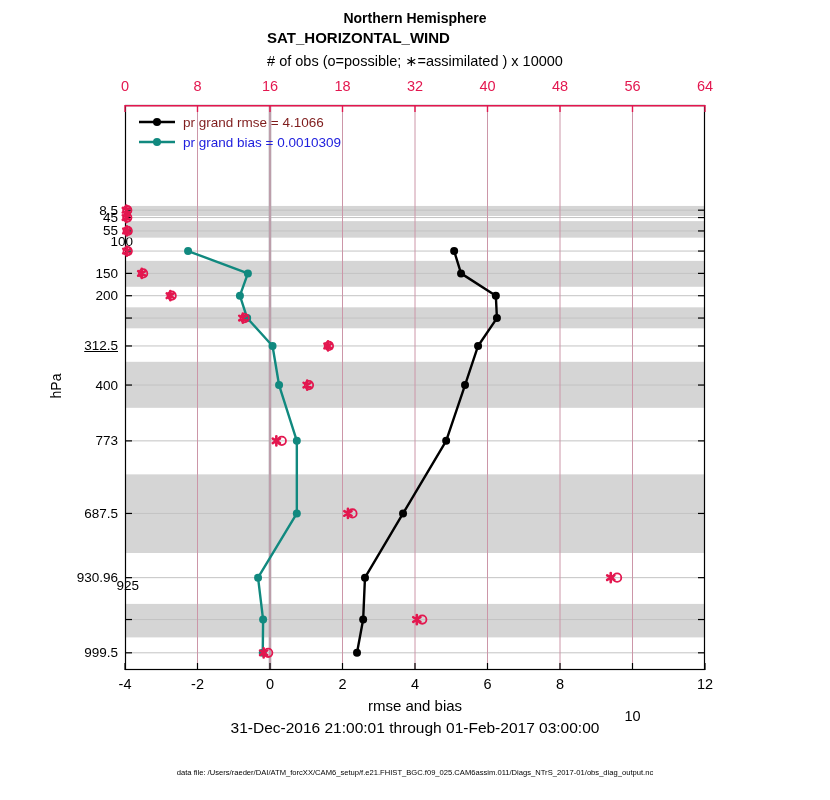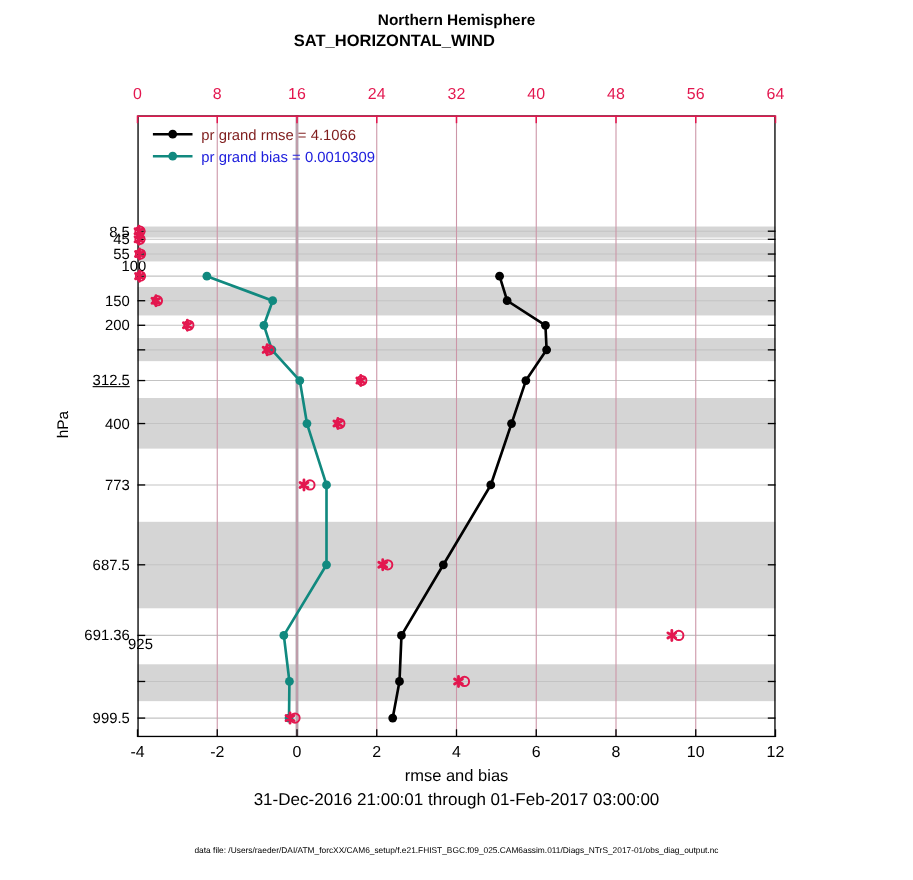--- a/index.html
+++ b/index.html
@@ -19,57 +19,58 @@
   .legendtext{font-size:13.5px;margin-left:7px;white-space:nowrap;}
   svg{overflow:visible;display:block;}
 </style>
 </head>
 <body>
 
 <div id="figure">
 
   <div class="abs title1">Northern Hemisphere</div>
   <div class="abs title2">SAT_HORIZONTAL_WIND</div>
+  <div class="abs topaxislabel"># of obs (o=possible; ∗=assimilated ) x 10000</div>
 
   <div id="topticks">
       <span class="abs ticklabel" style="left: 100px; top: 78px; width: 50px; color: rgb(227, 23, 79);">0</span>
       <span class="abs ticklabel" style="left: 172.5px; top: 78px; width: 50px; color: rgb(227, 23, 79);">8</span>
       <span class="abs ticklabel" style="left: 245px; top: 78px; width: 50px; color: rgb(227, 23, 79);">16</span>
-      <span class="abs ticklabel" style="left: 317.5px; top: 78px; width: 50px; color: rgb(227, 23, 79);">24</span>
+      <span class="abs ticklabel" style="left: 317.5px; top: 78px; width: 50px; color: rgb(227, 23, 79);">18</span>
       <span class="abs ticklabel" style="left: 390px; top: 78px; width: 50px; color: rgb(227, 23, 79);">32</span>
       <span class="abs ticklabel" style="left: 462.5px; top: 78px; width: 50px; color: rgb(227, 23, 79);">40</span>
       <span class="abs ticklabel" style="left: 535px; top: 78px; width: 50px; color: rgb(227, 23, 79);">48</span>
       <span class="abs ticklabel" style="left: 607.5px; top: 78px; width: 50px; color: rgb(227, 23, 79);">56</span>
       <span class="abs ticklabel" style="left: 680px; top: 78px; width: 50px; color: rgb(227, 23, 79);">64</span>
     </div>
   <div id="yticks">
       <span class="abs ytick" style="top: 202.684px;">8.5</span>
       <span class="abs ytick" style="top: 210.053px;">45</span>
       <span class="abs ytick" style="top: 223.453px;">55</span>
       <span class="abs ytick" style="top: 234px; padding-left: 15px;">100</span>
       <span class="abs ytick" style="top: 265.883px;">150</span>
       <span class="abs ytick" style="top: 288.215px;">200</span>
       <span class="abs ytick" style="top: 310.547px; padding-left: 48px;">250</span>
       <span class="abs ytick" style="top: 338.462px; text-decoration: underline;">312.5</span>
       <span class="abs ytick" style="top: 377.543px;">400</span>
       <span class="abs ytick" style="top: 433.374px;">773</span>
       <span class="abs ytick" style="top: 505.953px;">687.5</span>
-      <span class="abs ytick" style="top: 570.157px;">691.36</span>
+      <span class="abs ytick" style="top: 570.157px;">930.96</span>
       <span class="abs ytick" style="top: 578px; padding-left: 21px;">925</span>
       <span class="abs ytick" style="top: 645.304px;">999.5</span>
     </div>
   <div id="xticks">
       <span class="abs ticklabel" style="left: 100px; top: 676px; width: 50px;">-4</span>
       <span class="abs ticklabel" style="left: 172.5px; top: 676px; width: 50px;">-2</span>
       <span class="abs ticklabel" style="left: 245px; top: 676px; width: 50px;">0</span>
       <span class="abs ticklabel" style="left: 317.5px; top: 676px; width: 50px;">2</span>
       <span class="abs ticklabel" style="left: 390px; top: 676px; width: 50px;">4</span>
       <span class="abs ticklabel" style="left: 462.5px; top: 676px; width: 50px;">6</span>
       <span class="abs ticklabel" style="left: 535px; top: 676px; width: 50px;">8</span>
-      <span class="abs ticklabel" style="left: 607.5px; top: 676px; width: 50px;">10</span>
+      <span class="abs ticklabel" style="left: 607.5px; top: 708px; width: 50px;">10</span>
       <span class="abs ticklabel" style="left: 680px; top: 676px; width: 50px;">12</span>
     </div>
 
   <div class="abs ylab">hPa</div>
 
   <div id="plot" class="abs" style="left:125px;top:105px;width:580px;height:565px;">
       <svg width="580" height="565" viewBox="0 0 580 565">
         <rect x="0" y="100.9407114624506" width="580" height="10.0494071146245" fill="#d5d5d5"></rect>
         <rect x="0" y="116.12648221343873" width="580" height="16.525691699604735" fill="#d5d5d5"></rect>
         <rect x="0" y="155.87747035573125" width="580" height="25.90513833992091" fill="#d5d5d5"></rect>

